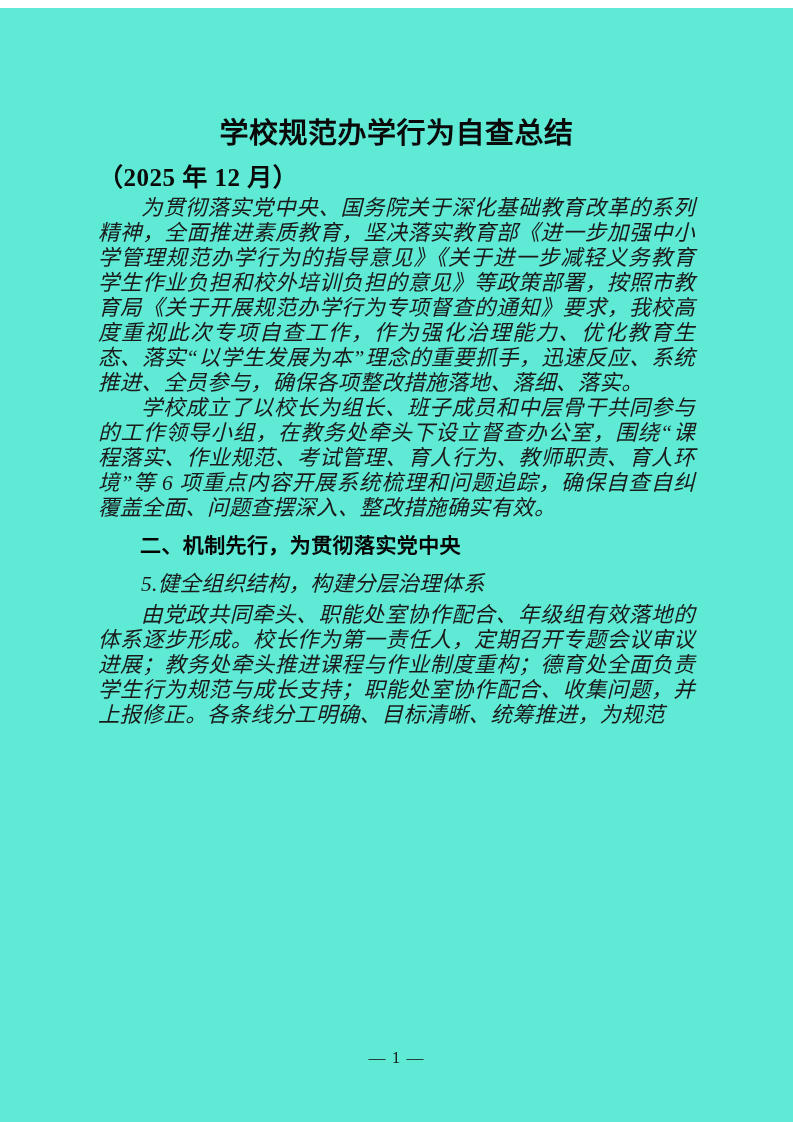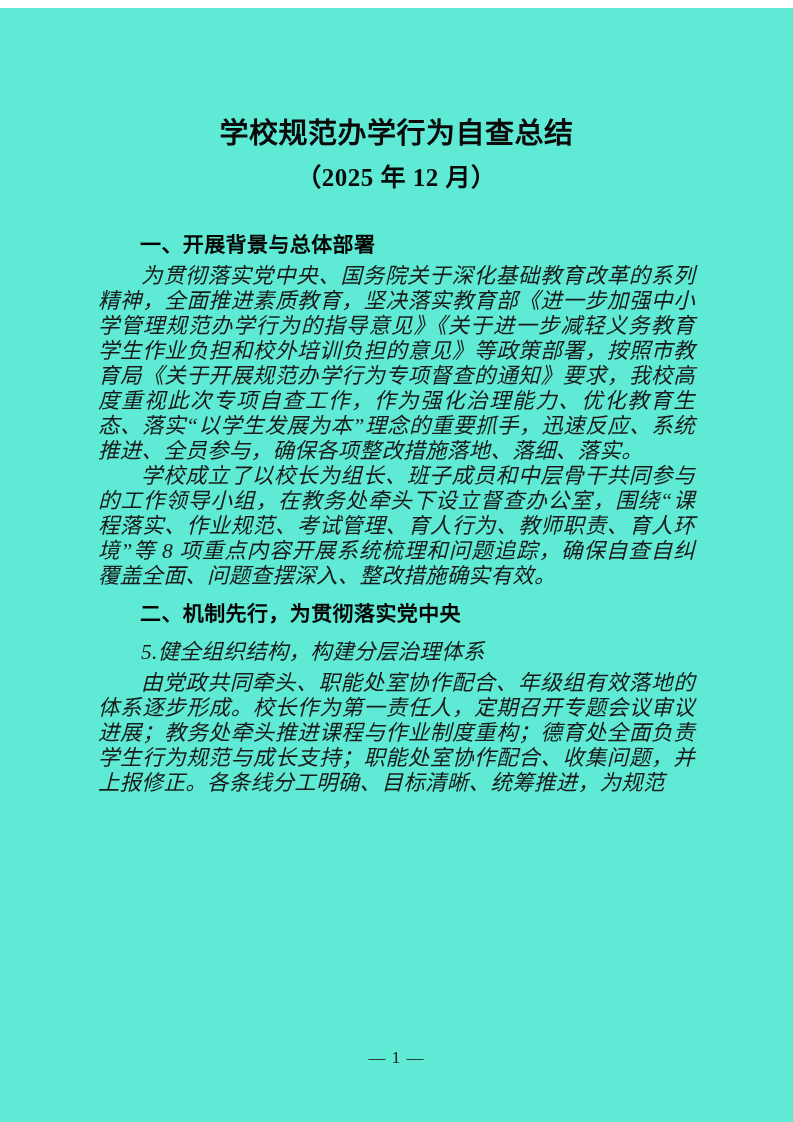--- a/index.html
+++ b/index.html
@@ -38,21 +38,21 @@
     font-weight: bold;
     font-size: 29px;
     line-height: 42px;
     letter-spacing: 0.5px;
     color: #0a0a0a;
   }
 
   .doc-subtitle {
     margin: 0;
     padding-top: 6px;
-    text-align: center;
+    text-align: left;
     font-family: "Liberation Serif", "DejaVu Serif", serif;
     font-weight: bold;
     font-size: 25px;
     line-height: 36px;
     letter-spacing: 0.5px;
     color: #0a0a0a;
   }
 
   
   .section-heading {
@@ -121,25 +121,24 @@
 <body>
 
 <div class="page">
 
   <div class="content">
 
     <h1 class="doc-title">学校规范办学行为自查总结</h1>
 
     <h2 class="doc-subtitle">（2025 年 12 月）</h2>
 
-    <h3 class="section-heading">一、开展背景与总体部署</h3>
 
     <p class="body-para kai">为贯彻落实党中央、国务院关于深化基础教育改革的系列精神，全面推进素质教育，坚决落实教育部《进一步加强中小学管理规范办学行为的指导意见》《关于进一步减轻义务教育学生作业负担和校外培训负担的意见》等政策部署，按照市教育局《关于开展规范办学行为专项督查的通知》要求，我校高度重视此次专项自查工作，作为强化治理能力、优化教育生态、落实“以学生发展为本”理念的重要抓手，迅速反应、系统推进、全员参与，确保各项整改措施落地、落细、落实。</p>
 
-    <p class="body-para kai">学校成立了以校长为组长、班子成员和中层骨干共同参与的工作领导小组，在教务处牵头下设立督查办公室，围绕“课程落实、作业规范、考试管理、育人行为、教师职责、育人环境”等 8 项重点内容开展系统梳理和问题追踪，确保自查自纠覆盖全面、问题查摆深入、整改措施确实有效。</p>
+    <p class="body-para kai">学校成立了以校长为组长、班子成员和中层骨干共同参与的工作领导小组，在教务处牵头下设立督查办公室，围绕“课程落实、作业规范、考试管理、育人行为、教师职责、育人环境”等 6 项重点内容开展系统梳理和问题追踪，确保自查自纠覆盖全面、问题查摆深入、整改措施确实有效。</p>
 
     <h3 class="section-heading tight">二、机制先行，为贯彻落实党中央</h3>
 
     <p class="sub-heading kai">5.健全组织结构，构建分层治理体系</p>
 
     <p class="body-para kai">由党政共同牵头、职能处室协作配合、年级组有效落地的体系逐步形成。校长作为第一责任人，定期召开专题会议审议进展；教务处牵头推进课程与作业制度重构；德育处全面负责学生行为规范与成长支持；职能处室协作配合、收集问题，并上报修正。各条线分工明确、目标清晰、统筹推进，为规范</p>
 
   </div>
 
   <div class="page-footer">— 1 —</div>

